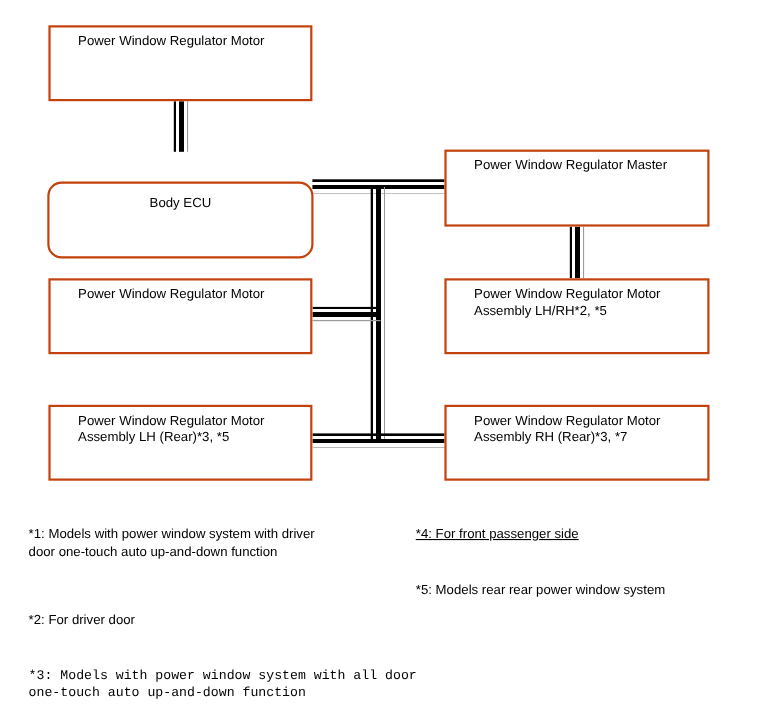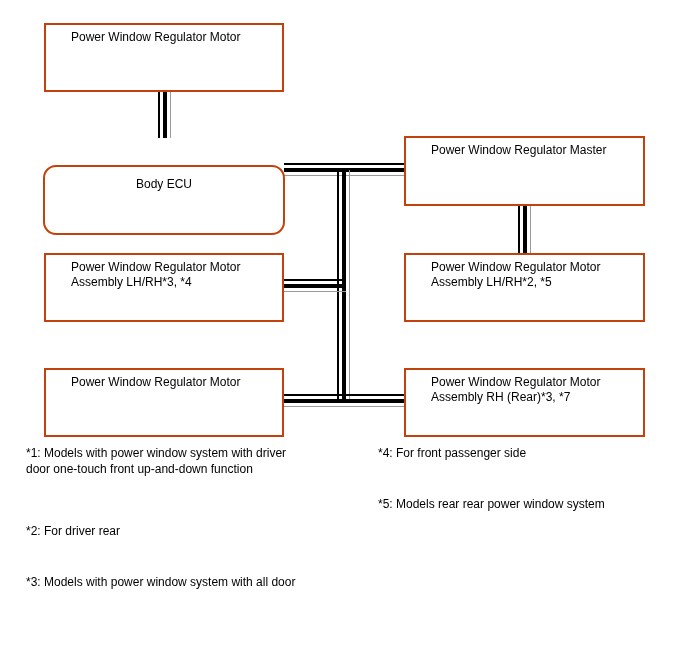--- a/index.html
+++ b/index.html
@@ -52,20 +52,21 @@
       #000000 0px, #000000 2px,
       rgba(0,0,0,0) 2px, rgba(0,0,0,0) 5px,
       #000000 5px, #000000 9px,
       rgba(0,0,0,0) 9px, rgba(0,0,0,0) 12px,
       #9a9a9a 12px, #9a9a9a 13px);
   }
   .fn {
     position: absolute;
     font-size: 12px;
     line-height: 16px;
+    margin-top: 32px;
   }
   .fn .line {
     white-space: nowrap;
   }
 </style>
 </head>
 <body>
 
 <div class="canvas">
 
@@ -83,51 +84,52 @@
   <div class="box rounded" style="left:43px; top:137px; width:242px; height:70px;margin-top:28px;">
     <div class="line">Body ECU</div>
   </div>
 
   <div class="box" style="left:404px; top:136px; width:241px; height:70px;">
     <div class="line">Power Window Regulator Master</div>
   </div>
 
   <div class="box" style="left:44px; top:253px; width:240px; height:69px;">
     <div class="line">Power Window Regulator Motor</div>
-    <div class="line">Assembly LH/RH*3, *4</div>
   </div>
 
   <div class="box" style="left:404px; top:253px; width:241px; height:69px;">
     <div class="line">Power Window Regulator Motor</div>
     <div class="line">Assembly LH/RH*2, *5</div>
   </div>
 
   <div class="box" style="left:44px; top:368px; width:240px; height:69px;">
     <div class="line">Power Window Regulator Motor</div>
+    <div class="line">Assembly LH (Rear)*3, *5</div>
   </div>
 
   <div class="box" style="left:404px; top:368px; width:241px; height:69px;">
     <div class="line">Power Window Regulator Motor</div>
     <div class="line">Assembly RH (Rear)*3, *7</div>
   </div>
 
   <div class="fn" style="left:26px; top:445px;">
     <div class="line">*1: Models with power window system with driver</div>
-    <div class="line">door one-touch front up-and-down function</div>
+    <div class="line">door one-touch auto up-and-down function</div>
   </div>
 
   <div class="fn" style="left:26px; top:523px;">
-    <div class="line">*2: For driver rear</div>
+    <div class="line">*2: For driver door</div>
   </div>
 
-  <div class="fn" style="left:26px; top:574px;">
+  <div class="fn" style="left:26px; top:574px;font-family:Liberation Mono, monospace;">
     <div class="line">*3: Models with power window system with all door</div>
+    <div class="line">one-touch auto up-and-down function</div>
   </div>
 
-  <div class="fn" style="left:378px; top:445px;">
+  <div class="fn" style="left:378px; top:445px;text-decoration:underline;">
     <div class="line">*4: For front passenger side</div>
   </div>
 
   <div class="fn" style="left:378px; top:496px;">
     <div class="line">*5: Models rear rear power window system</div>
   </div>
 
 </div>
 
 </body></html>

